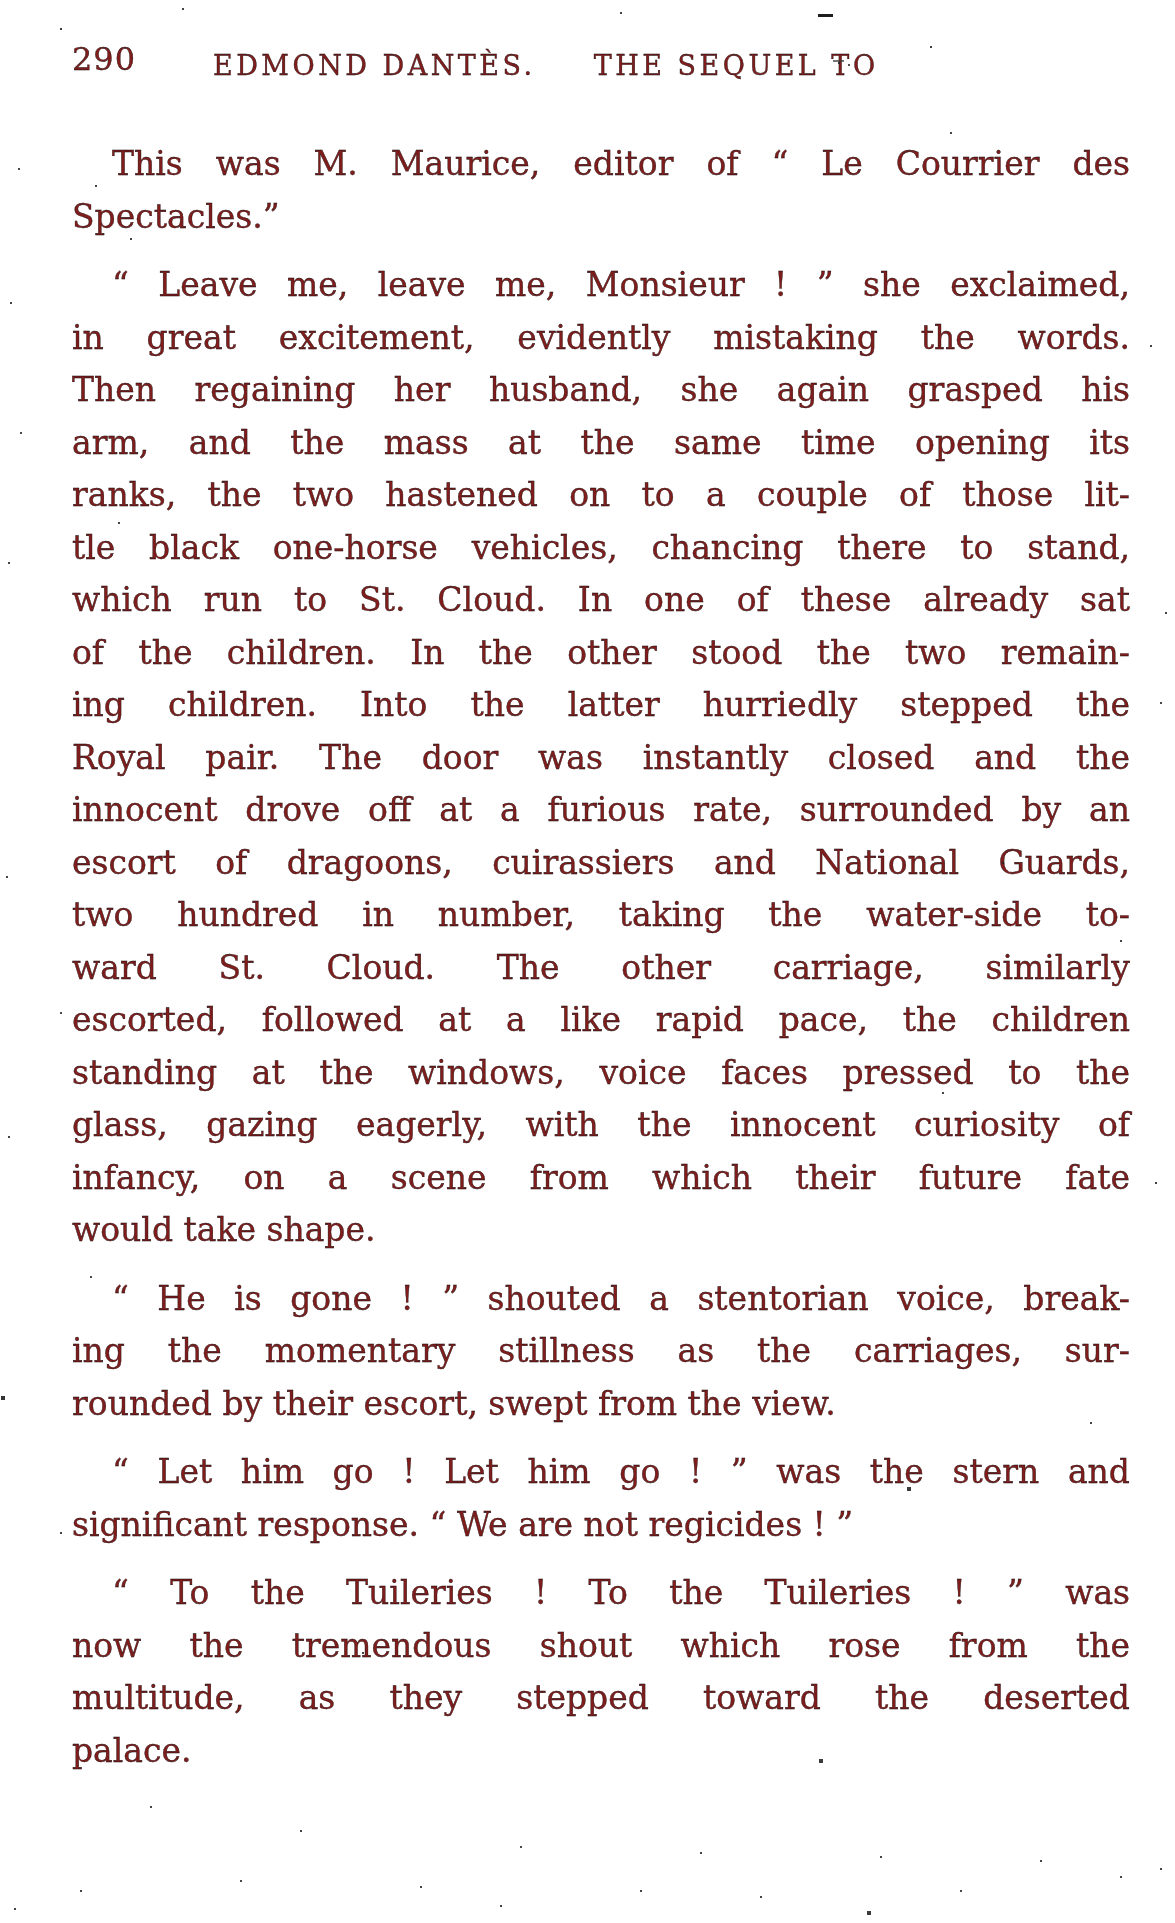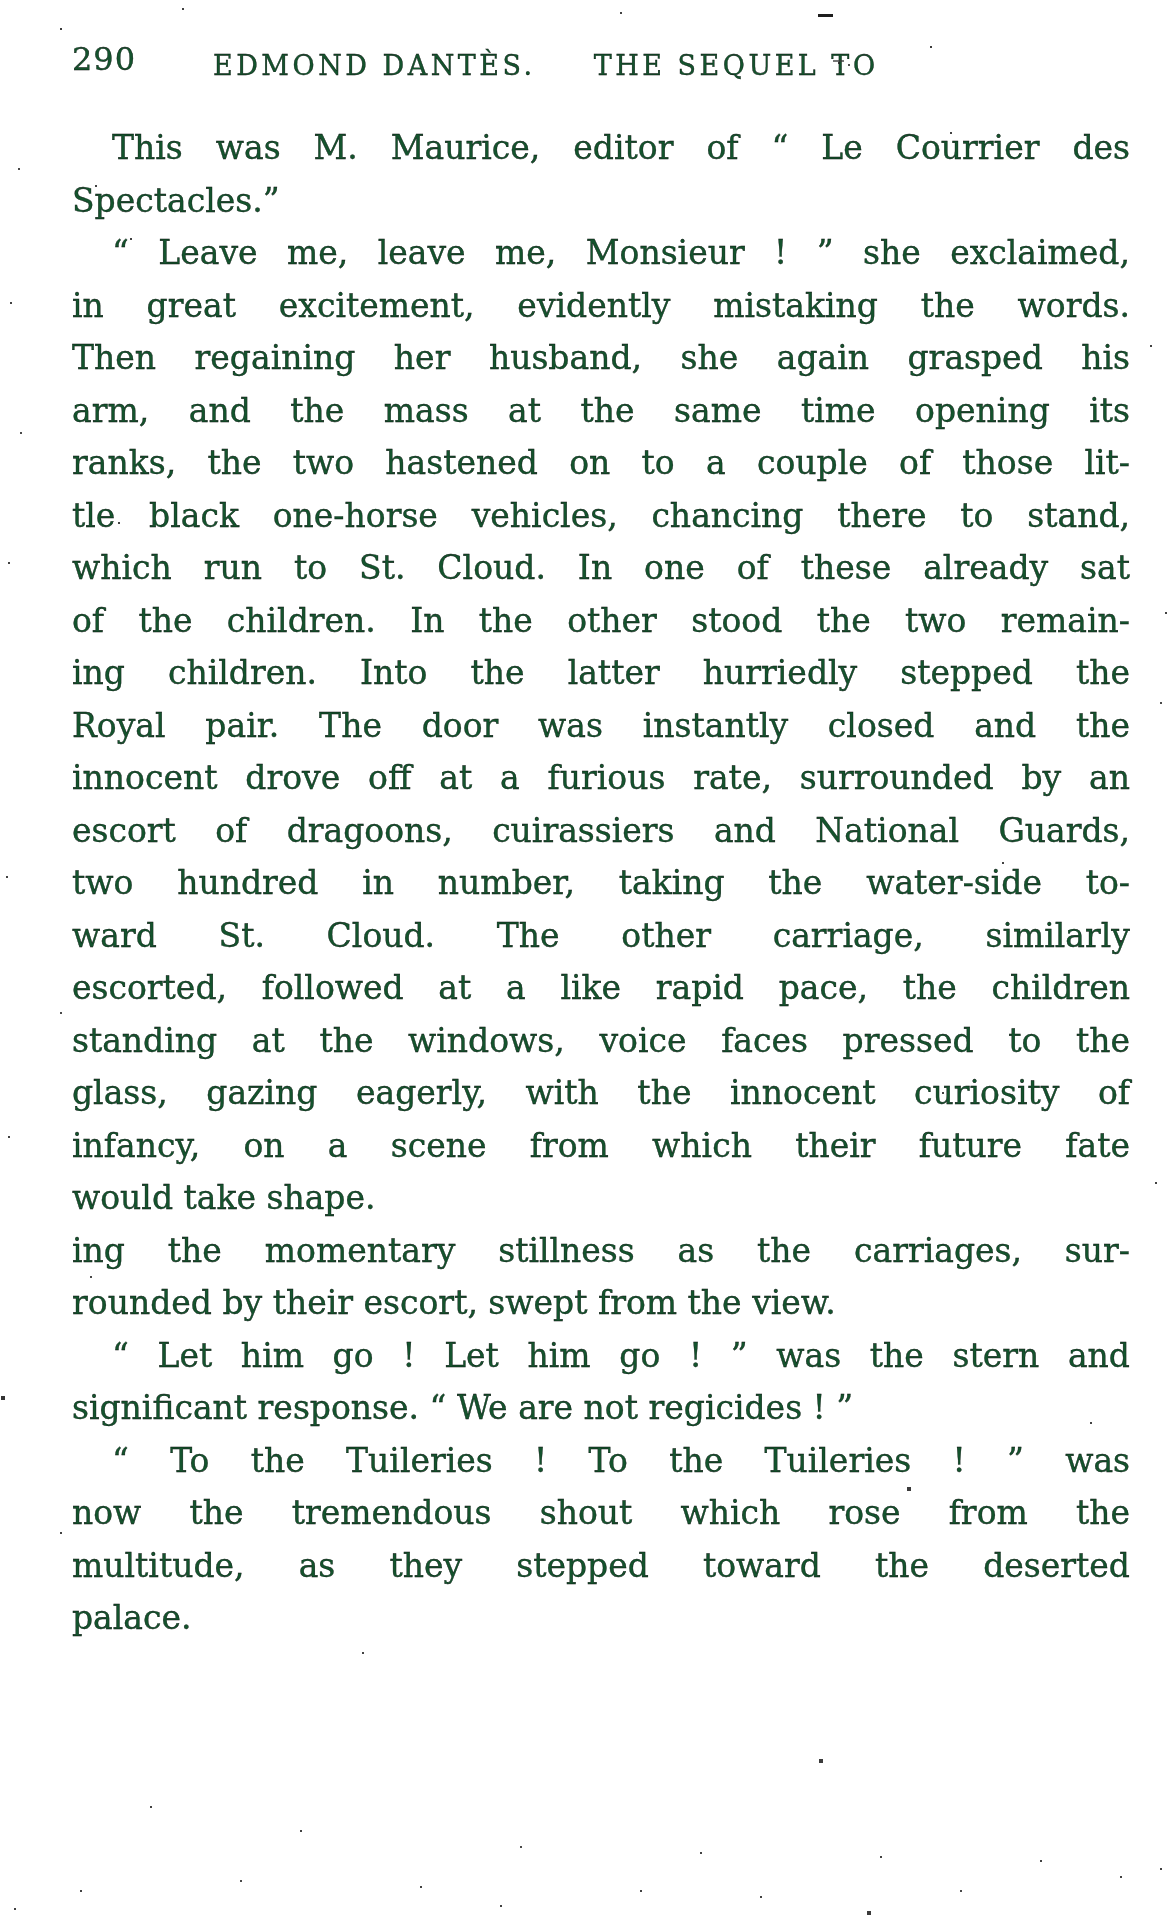--- a/index.html
+++ b/index.html
@@ -4,21 +4,21 @@
 <style>
   html, body { margin: 0; padding: 0; background: #e8e8e8; }
   .page {
     position: relative;
     width: 1175px;
     height: 1923px;
     margin: 0 auto;
     background: #ffffff;
     overflow: hidden;
     font-family: "DejaVu Serif", "Liberation Serif", serif;
-    color: #14532d;
+    color: #7f1d1d;
     -webkit-text-stroke: 0.35px #0b0b0b;
   }
   .header {
     position: absolute;
     top: 40px;
     left: 0;
     width: 100%;
     height: 40px;
   }
   .pagenum {
@@ -45,21 +45,21 @@
   }
   .para { margin: 0; padding: 0; }
   .line {
     font-size: 33px;
     line-height: 52.5px;
     text-align: justify;
     text-align-last: justify;
     white-space: normal;
   }
   .line.last { text-align-last: left; }
-  .line.first { text-indent: 40px; }
+  .line.first { text-indent: 40px; margin-top: 16px; }
   
   .noise {
     position: absolute;
     top: 0; left: 0;
     width: 2px; height: 2px;
     background: transparent;
     opacity: 0.85;
     box-shadow:
       60px 28px 0 0 #1a1a1a, 182px 8px 0 0 #222, 620px 12px 0 0 #222,
       930px 46px 0 0 #1a1a1a, 838px 62px 0 0 #222, 848px 64px 0 0 #333,
@@ -120,20 +120,21 @@
         <div class="line">escort of dragoons, cuirassiers and National Guards,</div>
         <div class="line">two hundred in number, taking the water-side to-</div>
         <div class="line">ward St. Cloud.  The other carriage, similarly</div>
         <div class="line">escorted, followed at a like rapid pace, the children</div>
         <div class="line">standing at the windows, voice faces pressed to the</div>
         <div class="line">glass, gazing eagerly, with the innocent curiosity of</div>
         <div class="line">infancy, on a scene from which their future fate</div>
         <div class="line last">would take shape.</div>
       </div>
       <div class="para">
+        <div class="line first">“ He is gone ! ” shouted a stentorian voice, break-</div>
         <div class="line">ing the momentary stillness as the carriages, sur-</div>
         <div class="line last">rounded by their escort, swept from the view.</div>
       </div>
       <div class="para">
         <div class="line first">“ Let him go !   Let him go ! ” was the stern and</div>
         <div class="line last">significant response.   “ We are not regicides ! ”</div>
       </div>
       <div class="para">
         <div class="line first">“ To the Tuileries !   To the Tuileries ! ” was</div>
         <div class="line">now the tremendous shout which rose from the</div>

